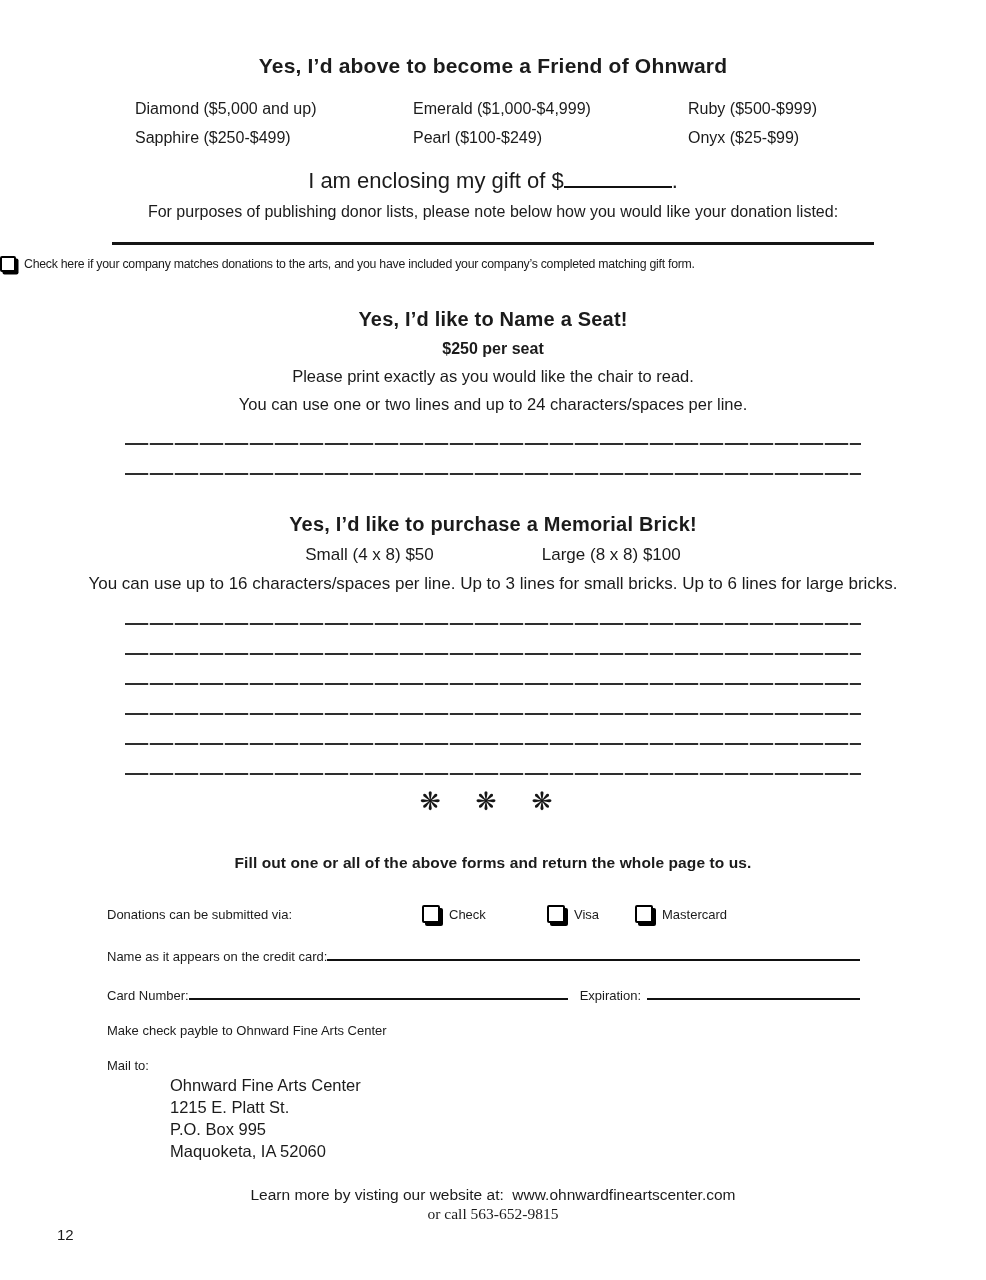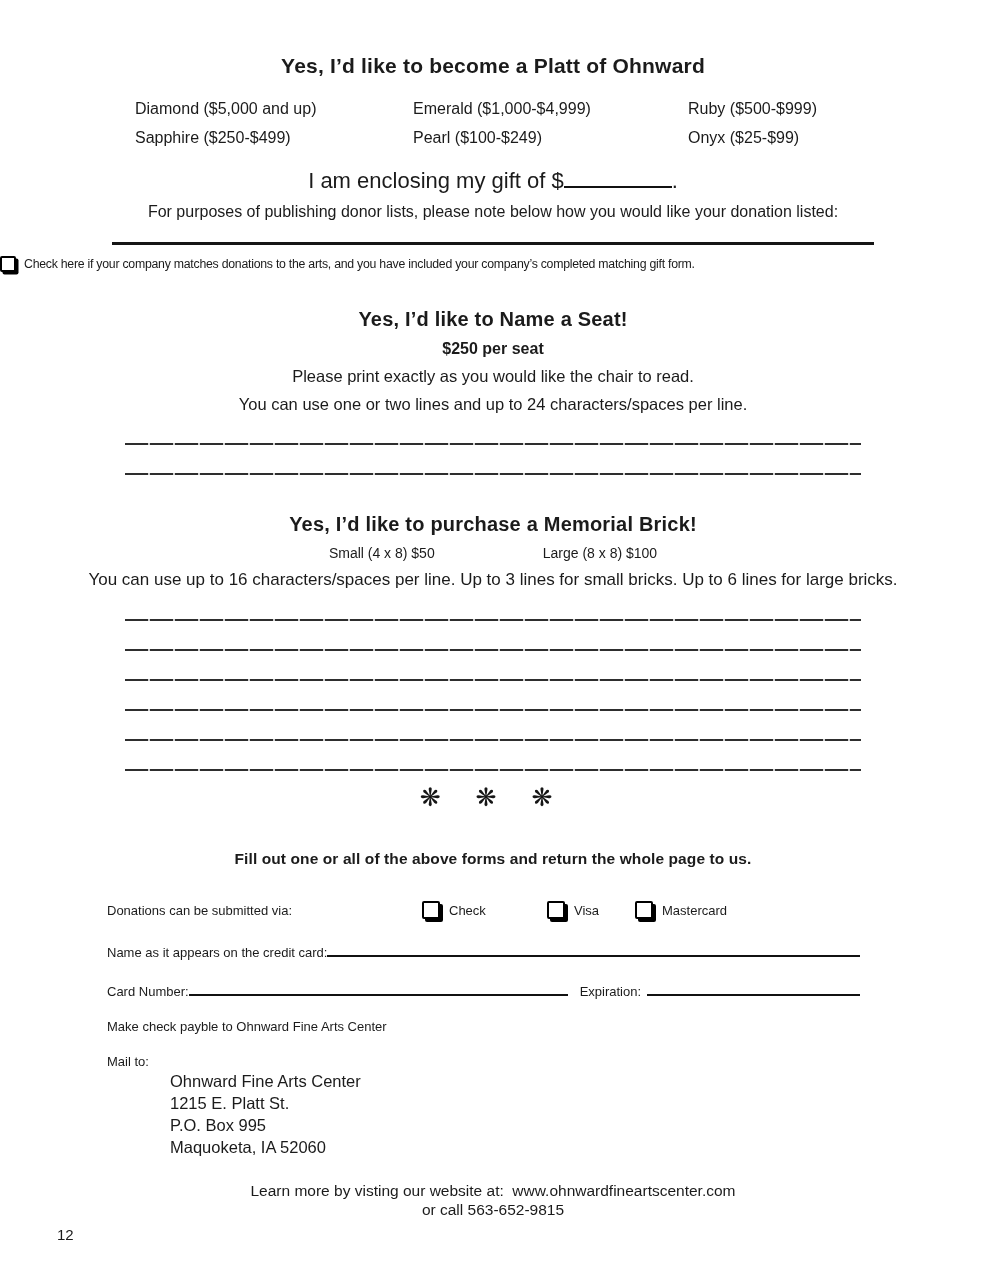--- a/index.html
+++ b/index.html
@@ -47,21 +47,21 @@
   .seat-price{margin-top:9px;font-size:16px;font-weight:bold;}
   .seat-note{margin-top:9px;font-size:16.5px;}
 
   .write-line{
     width:736px;margin:28px auto 0;height:2px;
     background:repeating-linear-gradient(to right,#2e2e2e 0 23px,rgba(0,0,0,.18) 23px 25px);
   }
   .write-line.first{margin-top:29px;}
 
   .brick-options{
-    margin-top:9px;font-size:14px;display:flex;justify-content:center;gap:108px;
+    margin-top:9px;font-size:17px;display:flex;justify-content:center;gap:108px;
   }
   .brick-note{margin-top:9px;font-size:17px;}
 
   .divider{margin-top:12px;font-size:25px;letter-spacing:14px;color:#161616;}
 
   .fill-note{margin-top:38px;font-size:15.5px;font-weight:bold;letter-spacing:.1px;}
 
   .body-row{margin:0 107px 0 107px;font-size:13px;}
   .payment-row{margin-top:33px;display:flex;align-items:center;}
   .payment-label{width:315px;flex:none;}
@@ -74,30 +74,30 @@
   .card-row{margin-top:19px;display:flex;align-items:baseline;width:753px;}
   .card-row .blank1{flex:1.78;border-bottom:2px solid #111;height:15px;}
   .card-row .blank2{flex:1;border-bottom:2px solid #111;height:15px;}
   .exp-label{margin-left:12px;margin-right:6px;flex:none;}
 
   .check-note{margin-top:20px;}
   .mail-to{margin-top:20px;}
   .address{margin:1px 0 0 170px;font-size:16.5px;line-height:22px;}
 
   .website{margin-top:24px;font-size:15.5px;white-space:pre-wrap;}
-  .phone{margin-top:1px;font-size:15.5px;}
+  .phone{margin-top:1px;font-size:15.5px;font-family:Liberation Serif, serif;}
 
   .page-number{position:absolute;left:57px;top:1226px;font-size:15px;}
 </style>
 </head>
 <body>
 
 <div class="page">
 
-  <div class="section-title title-friend center">Yes, I’d like to become a Platt of Ohnward</div>
+  <div class="section-title title-friend center">Yes, I’d above to become a Friend of Ohnward</div>
 
   <div class="levels">
     <div>Diamond ($5,000 and up)</div>
     <div>Emerald ($1,000-$4,999)</div>
     <div>Ruby ($500-$999)</div>
     <div>Sapphire ($250-$499)</div>
     <div>Pearl ($100-$249)</div>
     <div>Onyx ($25-$99)</div>
   </div>
 

